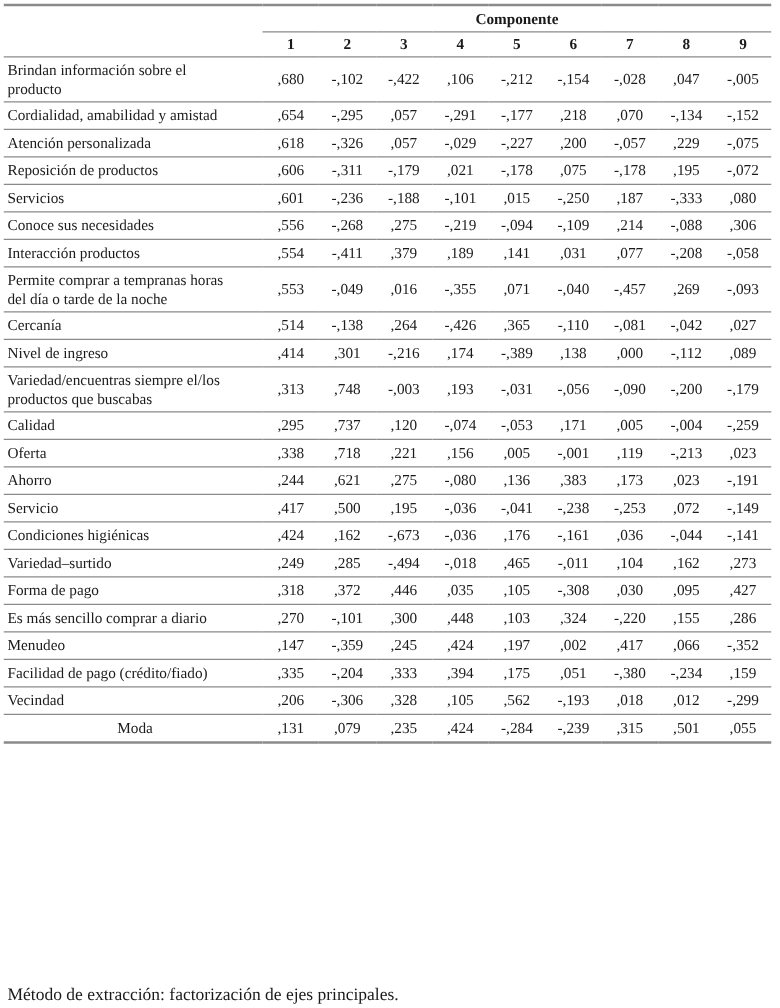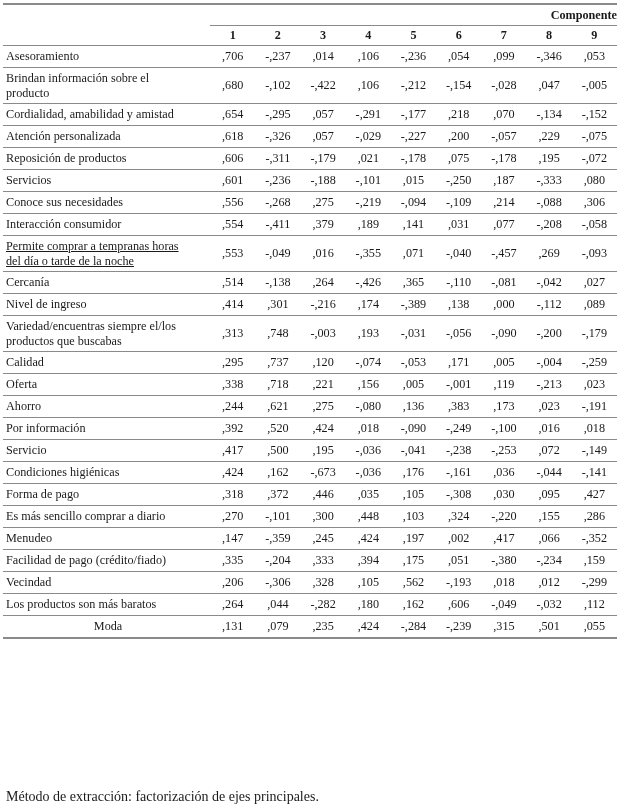--- a/index.html
+++ b/index.html
@@ -2,21 +2,21 @@
 <html><head>
 <meta charset="utf-8">
 <style>
   html, body { margin: 0; padding: 0; background: #ffffff; }
   body { width: 624px; height: 806px; position: relative; overflow: hidden;
          font-family: "Liberation Serif", "DejaVu Serif", serif; color: #1a1a1a; }
   .tbl { position: absolute; left: 3px; top: 3px; width: 614px; border-collapse: collapse; font-size: 12.2px; }
   .tbl td, .tbl th { padding: 0; vertical-align: middle; }
   .tbl tr.top-rule td { border-top: 2px solid #8a8a8a; }
   .tbl th { font-weight: bold; text-align: center; }
-  .tbl .comp-head { height: 20px; border-bottom: 1.5px solid #8a8a8a; text-align: right; }
+  .tbl .comp-head { height: 20px; border-bottom: 1.5px solid #8a8a8a; }
   .tbl .num-head th { height: 19px; border-bottom: 1.5px solid #8a8a8a; }
   .tbl td.label { padding-left: 3px; text-align: left; line-height: 15px; }
   .tbl td.val { text-align: center; }
   .tbl tr.data td { border-bottom: 1.5px solid #8a8a8a; height: 21px; }
   .tbl tr.data.tall td { height: 35px; }
   .tbl tr.data.last td { border-bottom: 2px solid #8a8a8a; text-align: center; }
   .footnote { position: absolute; left: 6px; top: 789px; font-size: 14px; }
   col.c-label { width: 207px; }
   col.c-val { width: 45.2px; }
 </style>
@@ -52,32 +52,20 @@
         <th>3</th>
         <th>4</th>
         <th>5</th>
         <th>6</th>
         <th>7</th>
         <th>8</th>
         <th>9</th>
       </tr>
   </thead>
   <tbody id="tbody">
-      <tr class="data">
-        <td class="label">Asesoramiento</td>
-        <td class="val">,706</td>
-        <td class="val">-,237</td>
-        <td class="val">,014</td>
-        <td class="val">,106</td>
-        <td class="val">-,236</td>
-        <td class="val">,054</td>
-        <td class="val">,099</td>
-        <td class="val">-,346</td>
-        <td class="val">,053</td>
-      </tr>
       <tr class="data tall">
         <td class="label" style="padding-right: 18px; margin-left: 26px;">Brindan información sobre el producto</td>
         <td class="val">,680</td>
         <td class="val">-,102</td>
         <td class="val">-,422</td>
         <td class="val">,106</td>
         <td class="val">-,212</td>
         <td class="val">-,154</td>
         <td class="val">-,028</td>
         <td class="val">,047</td>
@@ -137,33 +125,33 @@
         <td class="val">-,268</td>
         <td class="val">,275</td>
         <td class="val">-,219</td>
         <td class="val">-,094</td>
         <td class="val">-,109</td>
         <td class="val">,214</td>
         <td class="val">-,088</td>
         <td class="val">,306</td>
       </tr>
       <tr class="data">
-        <td class="label">Interacción consumidor</td>
+        <td class="label">Interacción productos</td>
         <td class="val">,554</td>
         <td class="val">-,411</td>
         <td class="val">,379</td>
         <td class="val">,189</td>
         <td class="val">,141</td>
         <td class="val">,031</td>
         <td class="val">,077</td>
         <td class="val">-,208</td>
         <td class="val">-,058</td>
       </tr>
       <tr class="data tall">
-        <td class="label" style="padding-right: 18px; text-decoration: underline;">Permite comprar a tempranas horas del día o tarde de la noche</td>
+        <td class="label" style="padding-right: 18px;">Permite comprar a tempranas horas del día o tarde de la noche</td>
         <td class="val">,553</td>
         <td class="val">-,049</td>
         <td class="val">,016</td>
         <td class="val">-,355</td>
         <td class="val">,071</td>
         <td class="val">-,040</td>
         <td class="val">-,457</td>
         <td class="val">,269</td>
         <td class="val">-,093</td>
       </tr>
@@ -233,32 +221,20 @@
         <td class="val">,621</td>
         <td class="val">,275</td>
         <td class="val">-,080</td>
         <td class="val">,136</td>
         <td class="val">,383</td>
         <td class="val">,173</td>
         <td class="val">,023</td>
         <td class="val">-,191</td>
       </tr>
       <tr class="data">
-        <td class="label">Por información</td>
-        <td class="val">,392</td>
-        <td class="val">,520</td>
-        <td class="val">,424</td>
-        <td class="val">,018</td>
-        <td class="val">-,090</td>
-        <td class="val">-,249</td>
-        <td class="val">-,100</td>
-        <td class="val">,016</td>
-        <td class="val">,018</td>
-      </tr>
-      <tr class="data">
         <td class="label">Servicio</td>
         <td class="val">,417</td>
         <td class="val">,500</td>
         <td class="val">,195</td>
         <td class="val">-,036</td>
         <td class="val">-,041</td>
         <td class="val">-,238</td>
         <td class="val">-,253</td>
         <td class="val">,072</td>
         <td class="val">-,149</td>
@@ -269,20 +245,32 @@
         <td class="val">,162</td>
         <td class="val">-,673</td>
         <td class="val">-,036</td>
         <td class="val">,176</td>
         <td class="val">-,161</td>
         <td class="val">,036</td>
         <td class="val">-,044</td>
         <td class="val">-,141</td>
       </tr>
       <tr class="data">
+        <td class="label">Variedad–surtido</td>
+        <td class="val">,249</td>
+        <td class="val">,285</td>
+        <td class="val">-,494</td>
+        <td class="val">-,018</td>
+        <td class="val">,465</td>
+        <td class="val">-,011</td>
+        <td class="val">,104</td>
+        <td class="val">,162</td>
+        <td class="val">,273</td>
+      </tr>
+      <tr class="data">
         <td class="label">Forma de pago</td>
         <td class="val">,318</td>
         <td class="val">,372</td>
         <td class="val">,446</td>
         <td class="val">,035</td>
         <td class="val">,105</td>
         <td class="val">-,308</td>
         <td class="val">,030</td>
         <td class="val">,095</td>
         <td class="val">,427</td>
@@ -327,32 +315,20 @@
         <td class="label">Vecindad</td>
         <td class="val">,206</td>
         <td class="val">-,306</td>
         <td class="val">,328</td>
         <td class="val">,105</td>
         <td class="val">,562</td>
         <td class="val">-,193</td>
         <td class="val">,018</td>
         <td class="val">,012</td>
         <td class="val">-,299</td>
-      </tr>
-      <tr class="data">
-        <td class="label">Los productos son más baratos</td>
-        <td class="val">,264</td>
-        <td class="val">,044</td>
-        <td class="val">-,282</td>
-        <td class="val">,180</td>
-        <td class="val">,162</td>
-        <td class="val">,606</td>
-        <td class="val">-,049</td>
-        <td class="val">-,032</td>
-        <td class="val">,112</td>
       </tr>
       <tr class="data last">
         <td class="label">Moda</td>
         <td class="val">,131</td>
         <td class="val">,079</td>
         <td class="val">,235</td>
         <td class="val">,424</td>
         <td class="val">-,284</td>
         <td class="val">-,239</td>
         <td class="val">,315</td>

